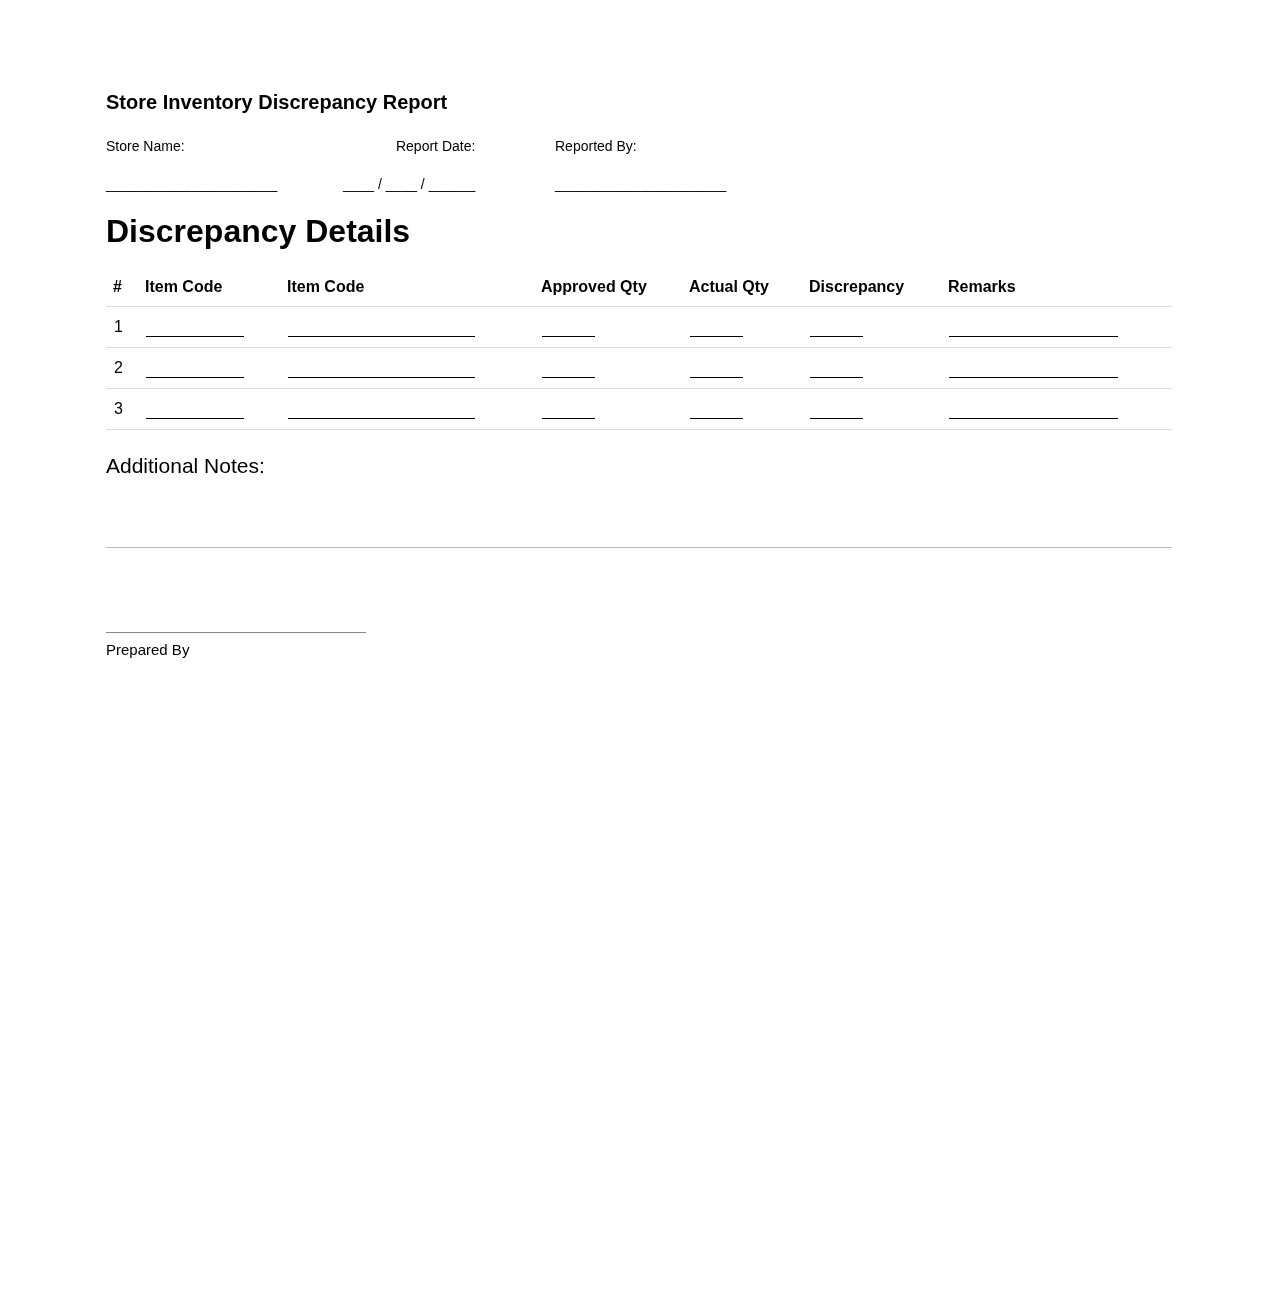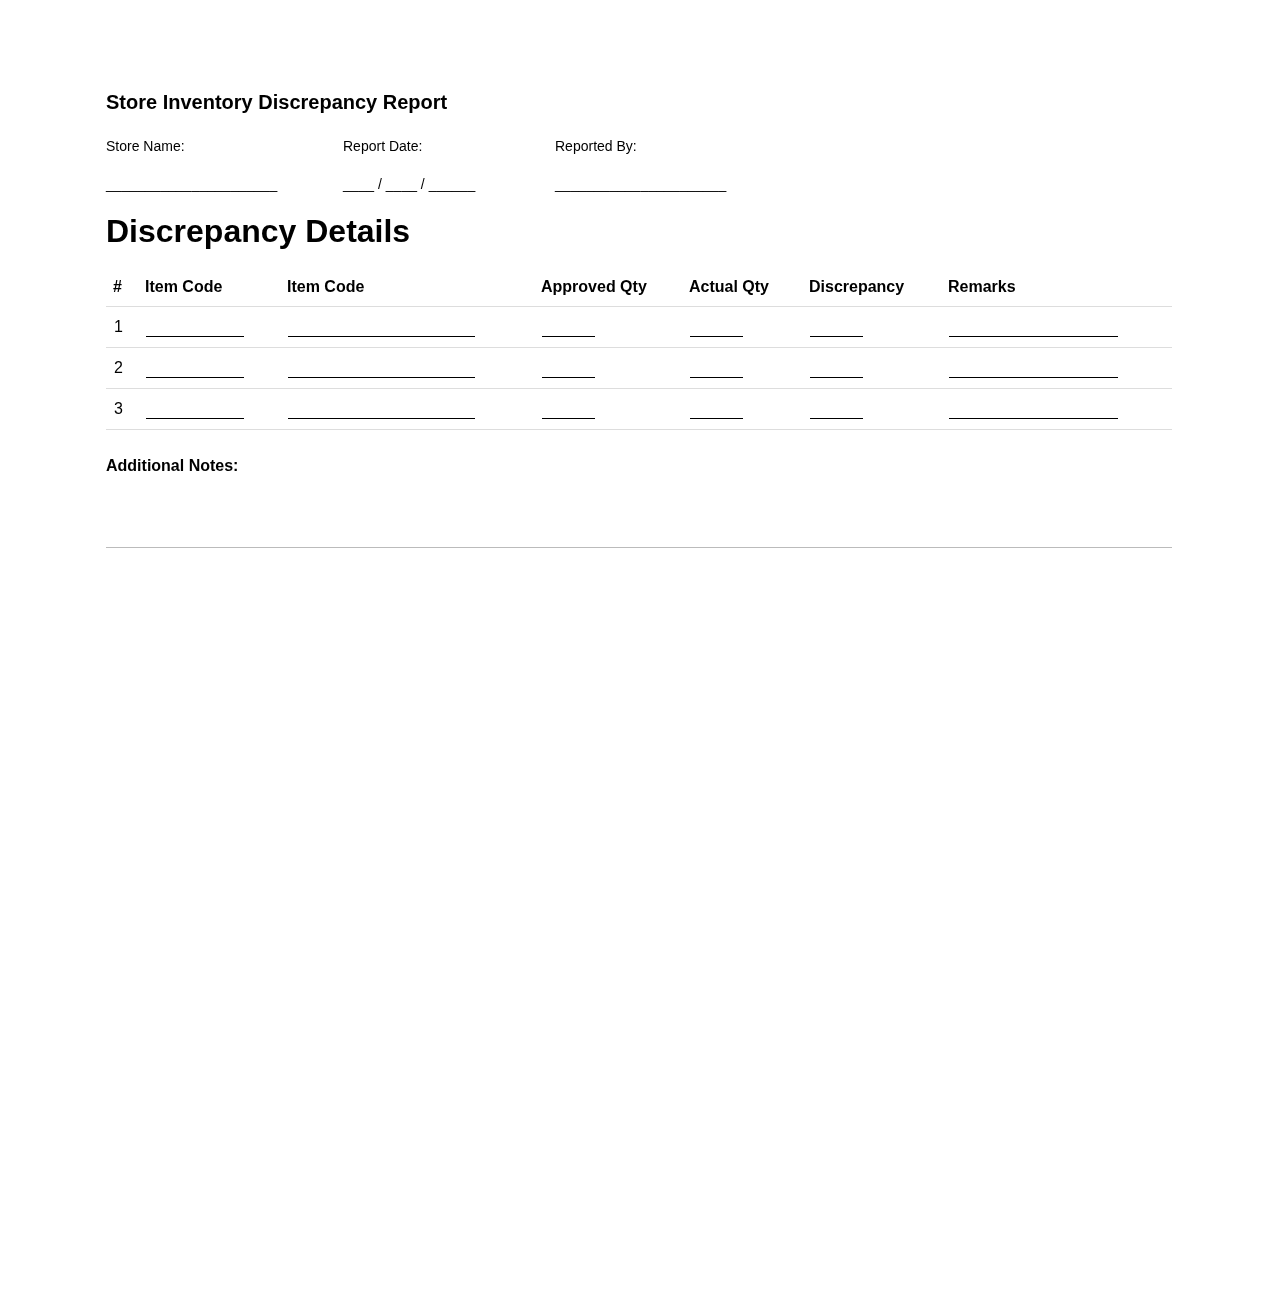--- a/index.html
+++ b/index.html
@@ -25,38 +25,38 @@
       border-collapse: collapse; font-size: 16px;
     }
     th {
       text-align: left; font-weight: bold; height: 38px; padding: 0 0 0 0;
       border-bottom: 1px solid #dddddd; vertical-align: middle;
     }
     td {
       height: 38px; border-bottom: 1px solid #dddddd; vertical-align: middle; white-space: pre;
     }
     .blank { display: inline-block; border-bottom: 1px solid #000; height: 14px; vertical-align: middle; position: relative; top: 2px; }
-    .notes-label { position: absolute; top: 374px; font-size: 16px; font-weight: bold; line-height: 20px; }
+    .notes-label { position: absolute; top: 374px; font-size: 21px; font-weight: normal; line-height: 20px; }
     .notes-line { position: absolute; top: 465px; left: 0; width: 1066px; border-top: 1px solid #bbbbbb; }
     .sig { position: absolute; top: 550px; width: 260px; }
     .sig-line { border-top: 1px solid #888888; height: 0; }
     .sig-label { font-size: 15px; line-height: 20px; margin-top: 7px; }
   </style>
 </head>
 <body>
 
 <div class="page">
   <h1>Store Inventory Discrepancy Report</h1>
 
   <div class="meta">
     <div class="meta-field" style="left:0;">
       <span class="meta-label">Store Name:</span>
       <span class="meta-blank">______________________</span>
     </div>
-    <div class="meta-field" style="left:237px;">
+    <div class="meta-field" style="left:237px;text-align:right;">
       <span class="meta-label">Report Date:</span>
       <span class="meta-blank">____ / ____ / ______</span>
     </div>
     <div class="meta-field" style="left:449px;">
       <span class="meta-label">Reported By:</span>
       <span class="meta-blank">______________________</span>
     </div>
   </div>
 
   <h2>Discrepancy Details</h2>
@@ -109,13 +109,17 @@
         <td><span class="blank" style="width:53px"></span></td>
         <td><span class="blank" style="width:53px"></span></td>
         <td><span class="blank" style="width:169px"></span></td>
       </tr>
     </tbody>
   </table>
 
   <div class="notes-label">Additional Notes:</div>
   <div class="notes-line"></div>
 
+  <div class="sig" style="left:0;">
+    <div class="sig-line"></div>
+    <div class="sig-label">Prepared By</div>
+  </div>
 </div>
 
 </body></html>

